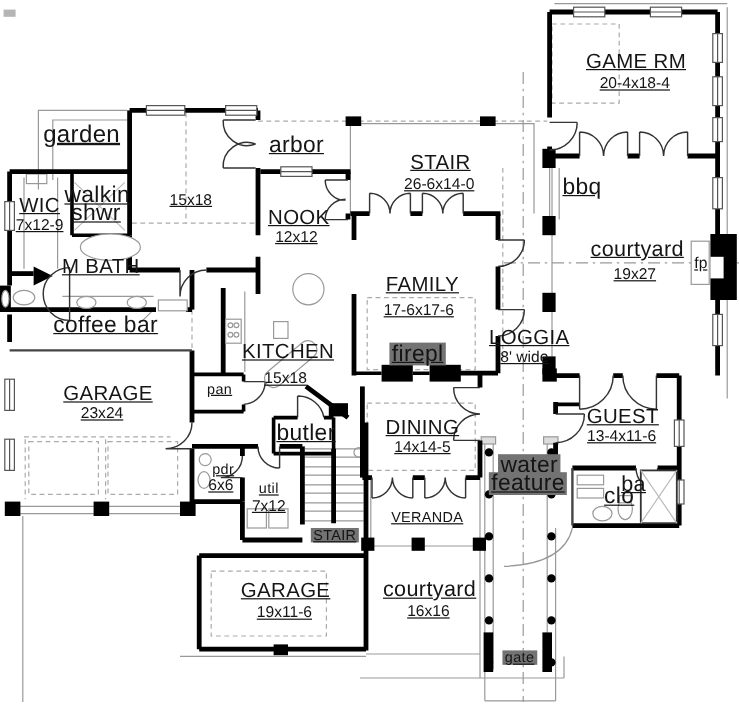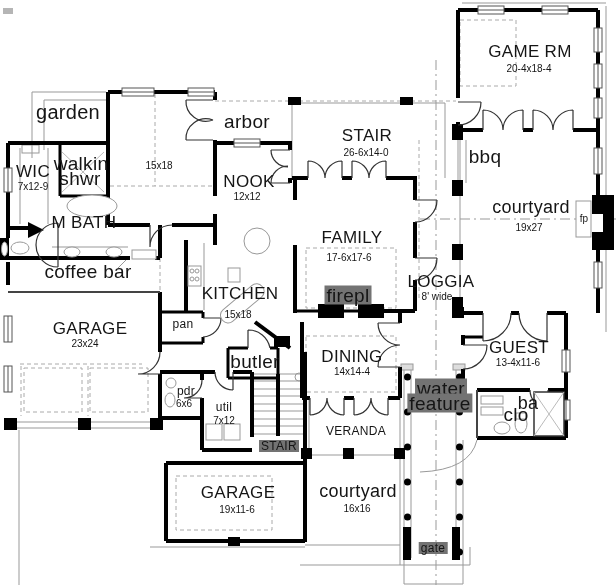--- a/index.html
+++ b/index.html
@@ -4,27 +4,27 @@
 <style>
   html,body{margin:0;padding:0;background:#fff;}
   #plan{
     position:relative;width:616px;height:587px;background:#fff;overflow:hidden;
     font-family:"Liberation Sans", sans-serif;
   }
   #plan svg{position:absolute;left:0;top:0;}
   .L{
     position:absolute;transform:translate(-50%,-50%);
     white-space:nowrap;color:#151515;line-height:1;
-    letter-spacing:.3px;text-align:right;
+    letter-spacing:.3px;text-align:right;text-decoration:underline;
   }
   .lg{font-size:17px;font-weight:500;}
   .md{font-size:18px;font-weight:400;}
   .m2{font-size:12px;font-weight:400;}
   .sm{font-size:19px;font-weight:400;}
-  .dim{font-size:10px;font-weight:400;letter-spacing:0;}
+  .dim{font-size:13px;font-weight:400;letter-spacing:0;}
   .xl{font-size:20px;font-weight:400;}
   .bg{background:#737373;padding:0 2px;}
 </style>
 </head>
 <body>
 
 <div id="plan">
 <svg width="616" height="587" viewBox="0 0 616 587">
 
   <g stroke="#999" stroke-width="1" fill="none">
@@ -281,21 +281,21 @@
   <div class="L lg" style="left:352px;top:237px">FAMILY</div>
   <div class="L dim" style="left:349px;top:258px">17-6x17-6</div>
   <div class="L sm bg" style="left:348px;top:295px">firepl</div>
   <div class="L lg" style="left:441px;top:281px">LOGGIA</div>
   <div class="L dim" style="left:437px;top:297px">8' wide</div>
   <div class="L lg" style="left:90px;top:328px">GARAGE</div>
   <div class="L dim" style="left:85px;top:344px">23x24</div>
   <div class="L m2" style="left:183px;top:324px">pan</div>
   <div class="L sm" style="left:255px;top:361px">butler</div>
   <div class="L lg" style="left:352px;top:356px">DINING</div>
-  <div class="L dim" style="left:352px;top:372px">14x14-4</div>
+  <div class="L dim" style="left:352px;top:372px">14x14-5</div>
   <div class="L m2" style="left:186px;top:391px">pdr</div>
   <div class="L dim" style="left:184px;top:404px">6x6</div>
   <div class="L m2" style="left:224px;top:407px">util</div>
   <div class="L dim" style="left:224px;top:421px">7x12</div>
   <div class="L m2 bg" style="left:279px;top:446px">STAIR</div>
   <div class="L m2" style="left:356px;top:431px">VERANDA</div>
   <div class="L lg" style="left:238px;top:492px">GARAGE</div>
   <div class="L dim" style="left:237px;top:510px">19x11-6</div>
   <div class="L md" style="left:358px;top:491px">courtyard</div>
   <div class="L dim" style="left:357px;top:509px">16x16</div>

